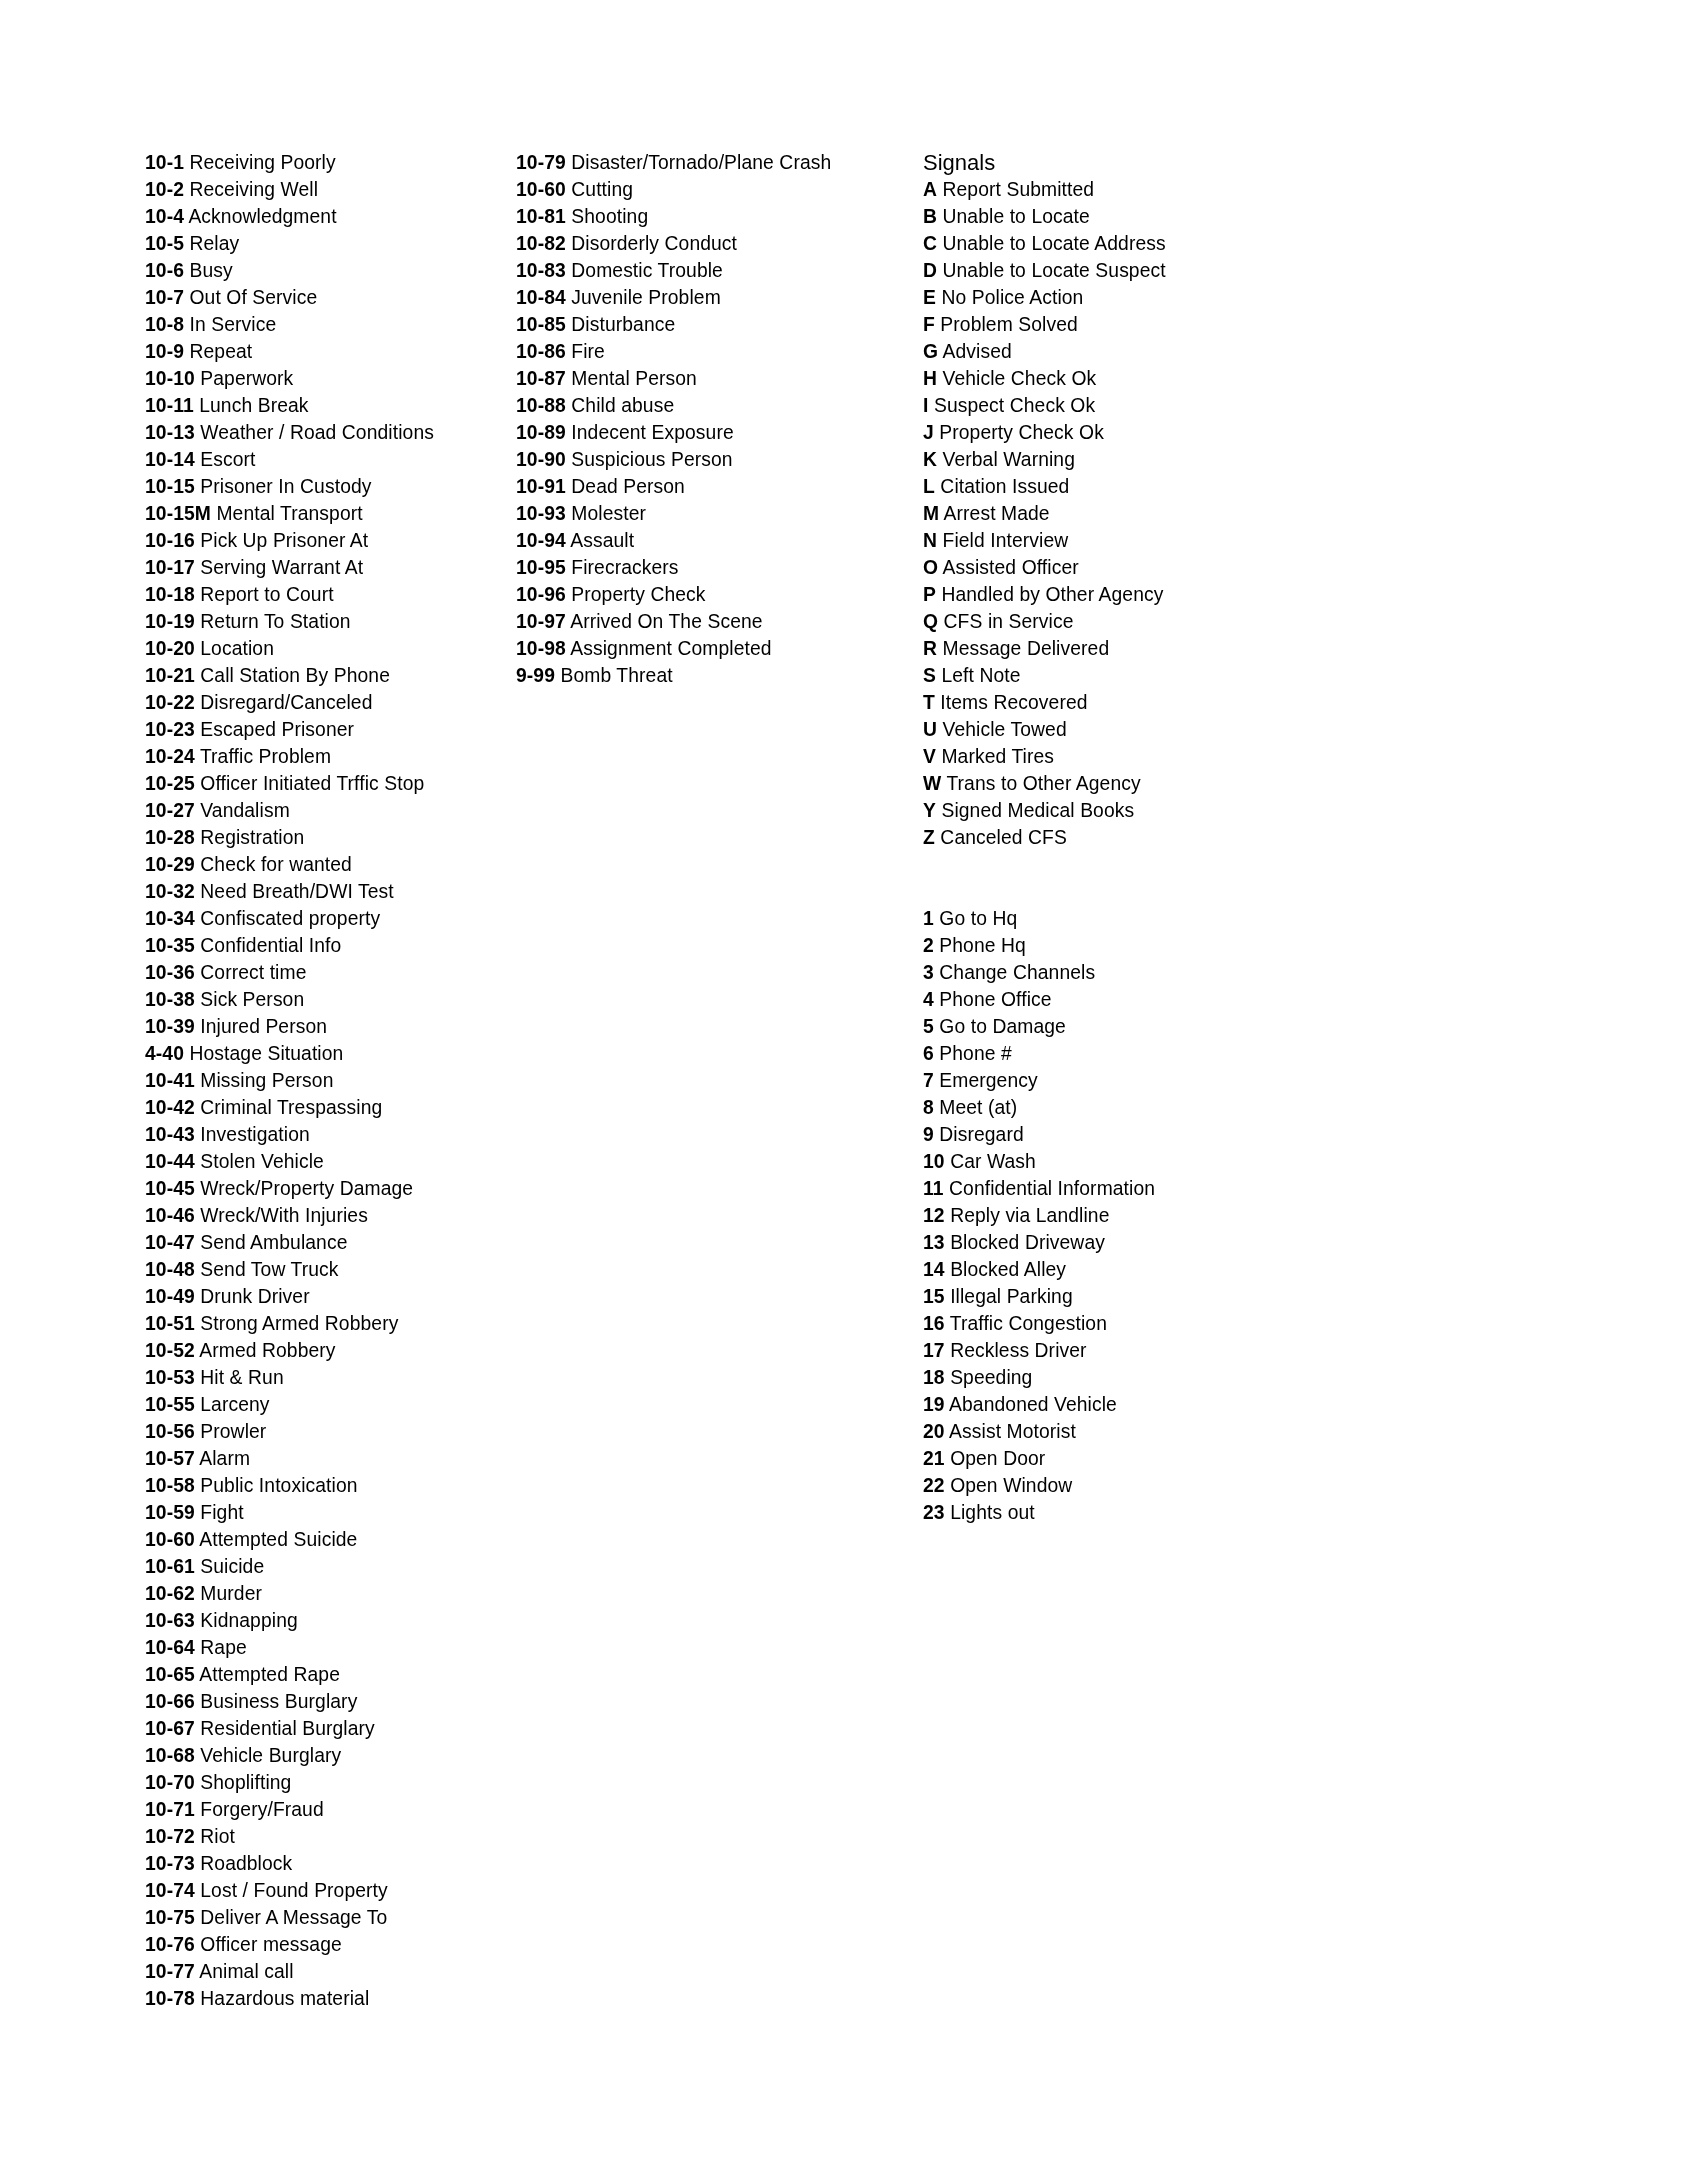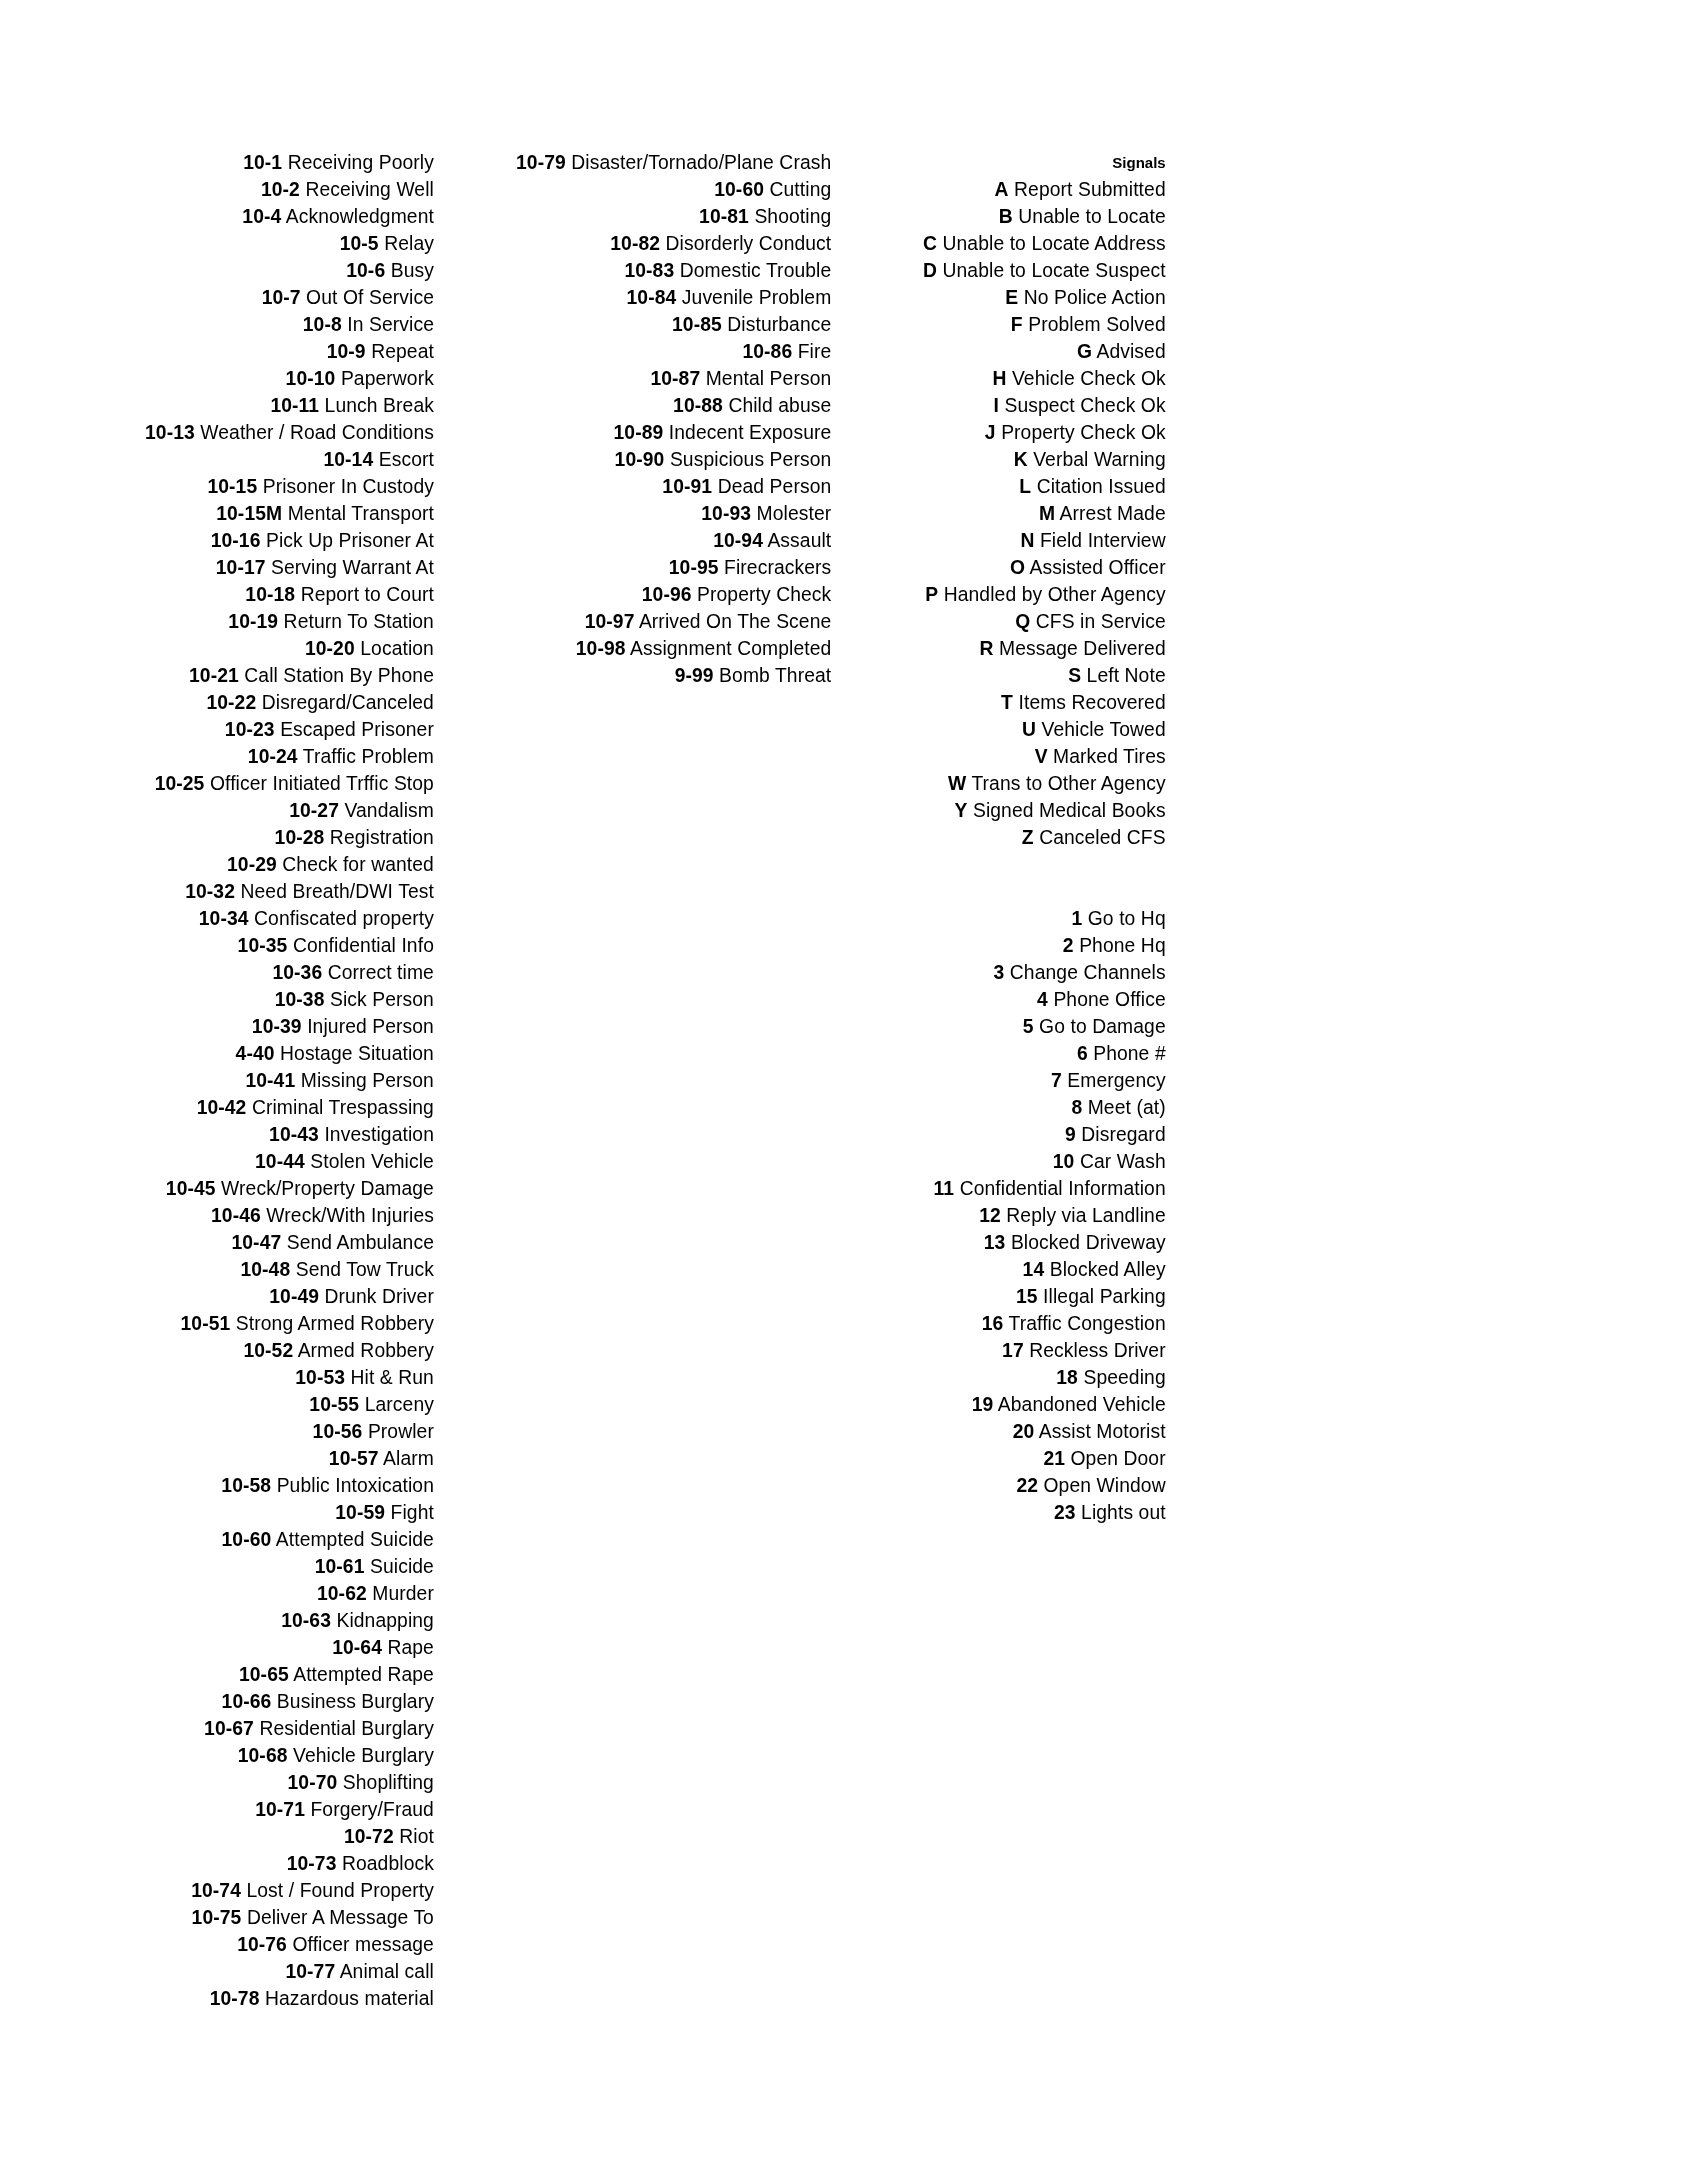--- a/index.html
+++ b/index.html
@@ -8,21 +8,20 @@
     background: #ffffff;
   }
   .page {
     position: relative;
     width: 1683px;
     height: 2178px;
     background: #ffffff;
     font-family: "Liberation Sans", sans-serif;
     color: #000000;
     overflow: hidden;
-    text-align: right;
   }
   .columns {
     position: absolute;
     left: 0;
     top: 0;
     width: 1683px;
     height: 2178px;
   }
   .col {
     position: absolute;
@@ -41,22 +40,22 @@
   }
   .entry .code {
     font-weight: bold;
   }
   .entry .label {
     font-weight: normal;
   }
   .section-head {
     height: 27px;
     line-height: 27px;
-    font-size: 15px;
-    font-weight: bold;
+    font-size: 22px;
+    font-weight: normal;
     white-space: nowrap;
   }
   .spacer-block {
     height: 54px;
   }
 </style>
 </head>
 <body>
 
 <div class="page">

